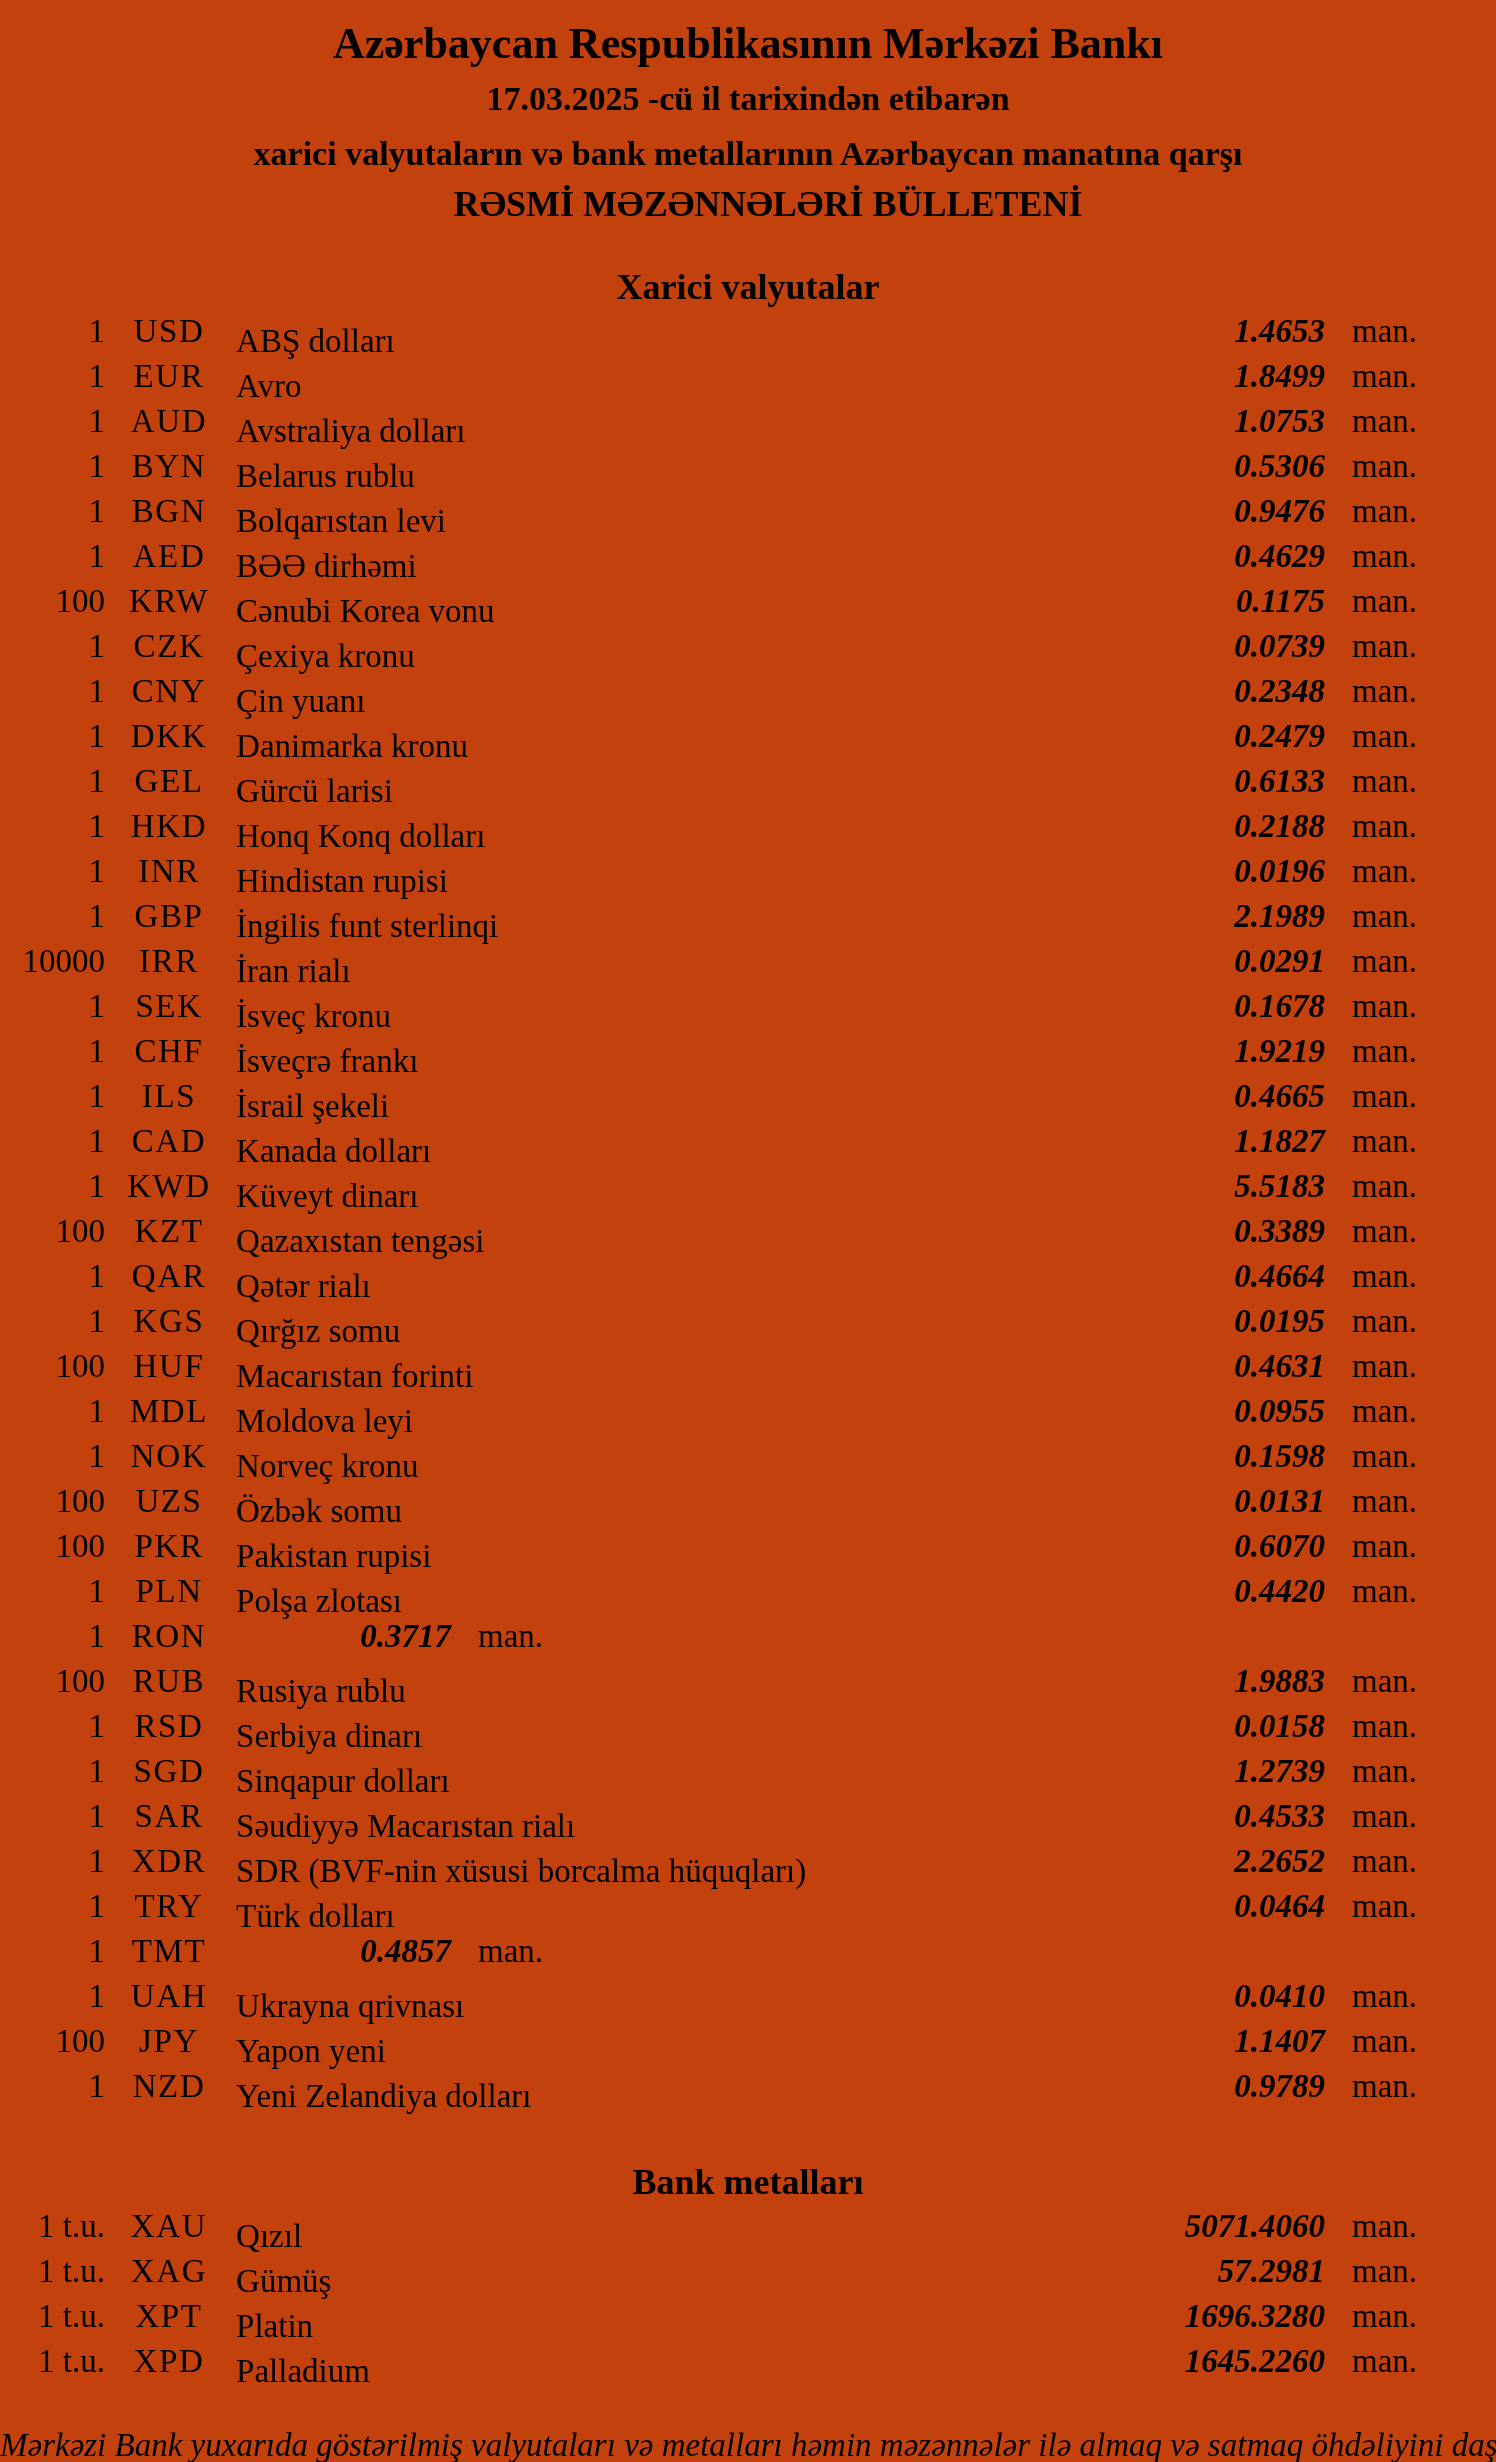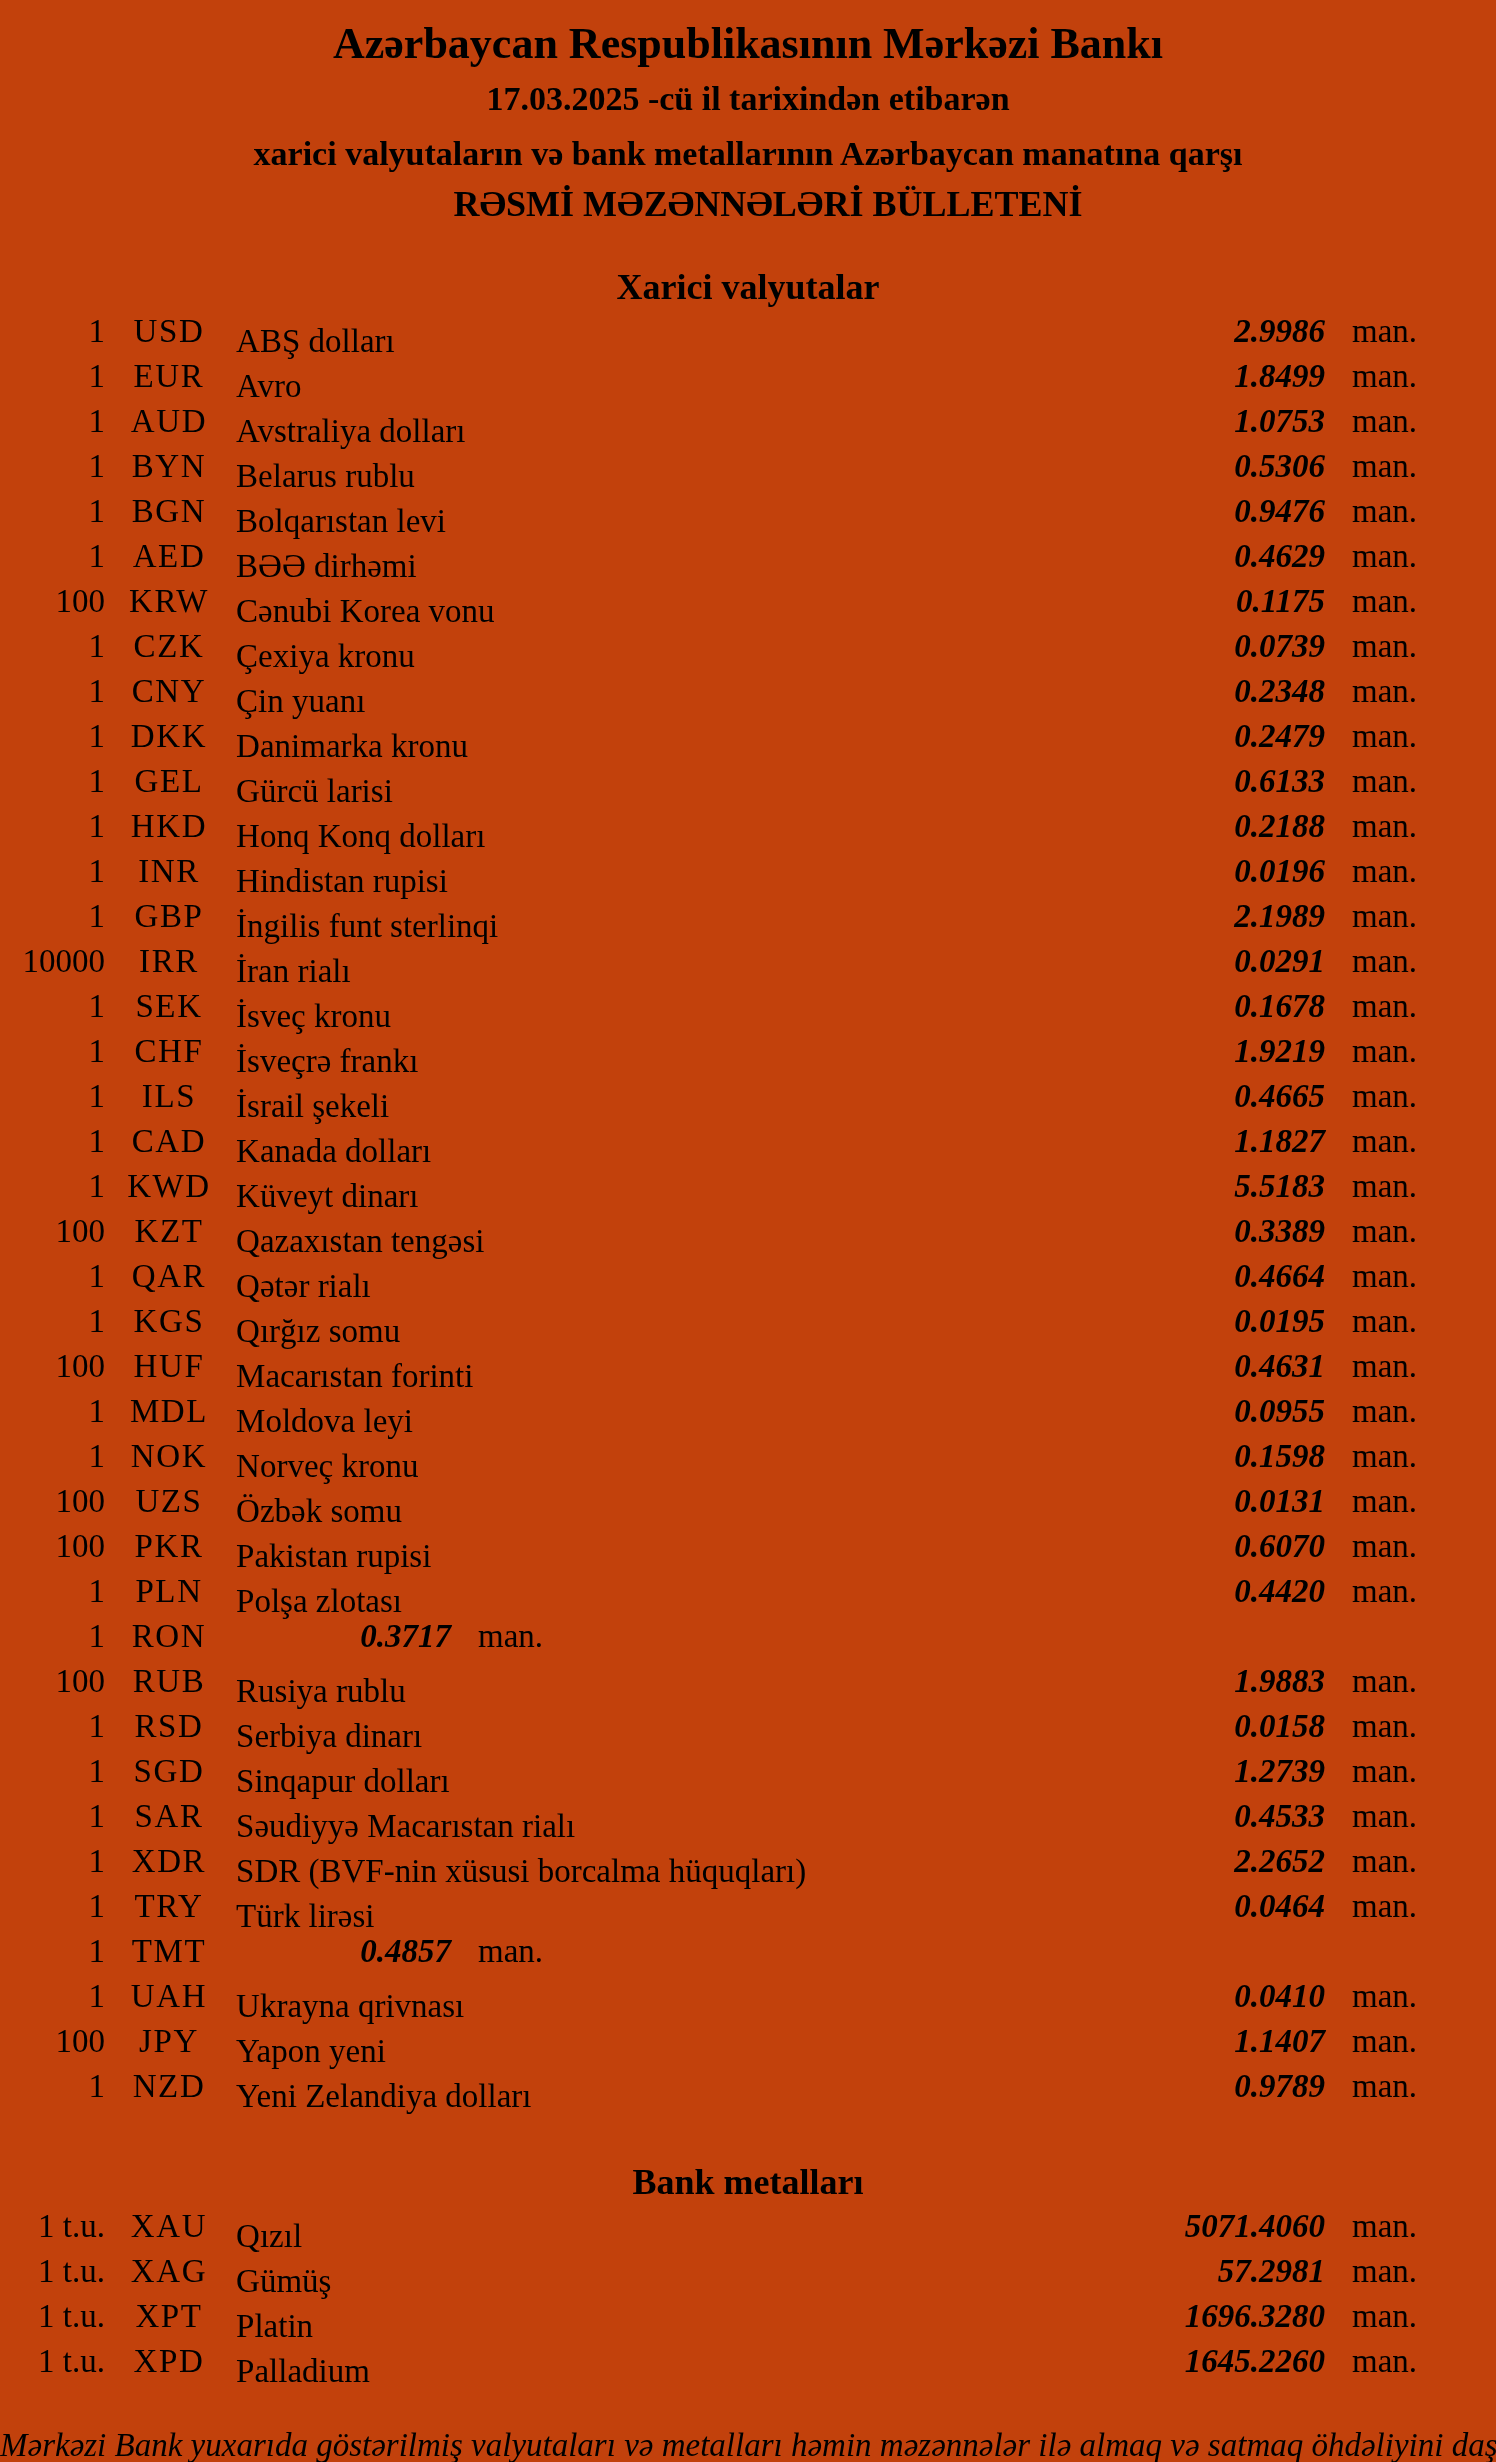--- a/index.html
+++ b/index.html
@@ -57,21 +57,21 @@
   <div class="head-line bulletin-line">RƏSMİ MƏZƏNNƏLƏRİ BÜLLETENİ</div>
 
   <div class="section-title" id="fx-title">Xarici valyutalar</div>
 
   <div class="rows">
 
   <div class="row">
         <span class="cell-qty">1</span>
         <span class="cell-code">USD</span>
         <span class="cell-name">ABŞ dolları</span>
-        <span class="cell-rate">2.9986</span>
+        <span class="cell-rate">1.4653</span>
         <span class="cell-unit">man.</span>
       </div>
       <div class="row">
         <span class="cell-qty">1</span>
         <span class="cell-code">EUR</span>
         <span class="cell-name">Avro</span>
         <span class="cell-rate">1.8499</span>
         <span class="cell-unit">man.</span>
       </div>
       <div class="row">
@@ -300,21 +300,21 @@
       <div class="row">
         <span class="cell-qty">1</span>
         <span class="cell-code">XDR</span>
         <span class="cell-name">SDR (BVF-nin xüsusi borcalma hüquqları)</span>
         <span class="cell-rate">2.2652</span>
         <span class="cell-unit">man.</span>
       </div>
       <div class="row">
         <span class="cell-qty">1</span>
         <span class="cell-code">TRY</span>
-        <span class="cell-name">Türk lirəsi</span>
+        <span class="cell-name">Türk dolları</span>
         <span class="cell-rate">0.0464</span>
         <span class="cell-unit">man.</span>
       </div>
       <div class="row">
         <span class="cell-qty">1</span>
         <span class="cell-code">TMT</span>
         <span class="cell-rate">0.4857</span>
         <span class="cell-unit">man.</span>
       </div>
       <div class="row">

